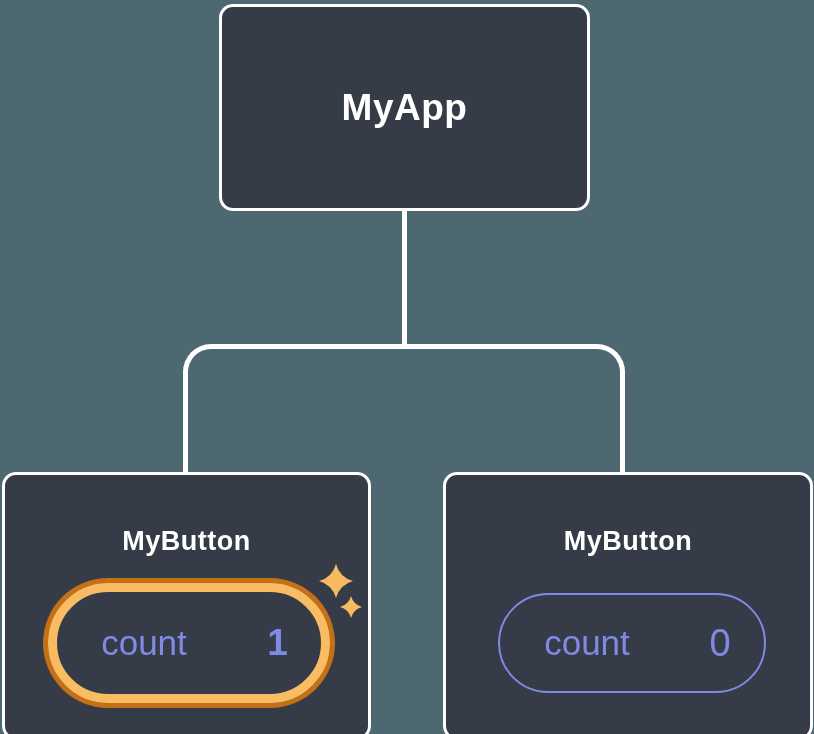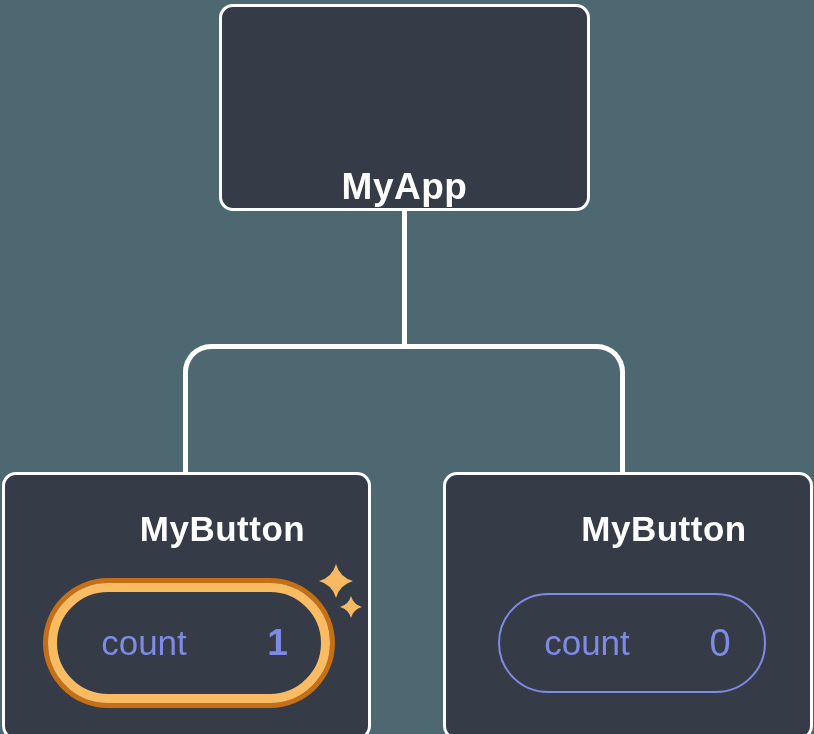--- a/index.html
+++ b/index.html
@@ -22,21 +22,21 @@
     border: 3px solid #ffffff;
     border-radius: 14px;
     box-sizing: border-box;
   }
   .node-app {
     left: 219px;
     top: 4px;
     width: 371px;
     height: 207px;
     display: flex;
-    align-items: flex-end;
+    align-items: center;
     justify-content: center;
   }
   .node-app .node-label {
     color: #ffffff;
     font-size: 37px;
     font-weight: 700;
     letter-spacing: 0.5px;
   }
   
   .stem {
@@ -61,29 +61,28 @@
   }
   .node-button {
     top: 472px;
     width: 369px;
     height: 268px;
   }
   .node-button.left  { left: 2px; }
   .node-button.right { left: 443px; width: 370px; }
   .node-title {
     position: absolute;
-    top: 34px;
+    top: 51px;
     left: 0;
     width: 100%;
     text-align: center;
     color: #ffffff;
-    font-size: 35px;
+    font-size: 27px;
     font-weight: 700;
     letter-spacing: 0.5px;
-    padding-left: 36px;
   }
   
   .pill {
     position: absolute;
     box-sizing: border-box;
     display: flex;
     align-items: center;
     background: transparent;
   }
   .pill .cell {

